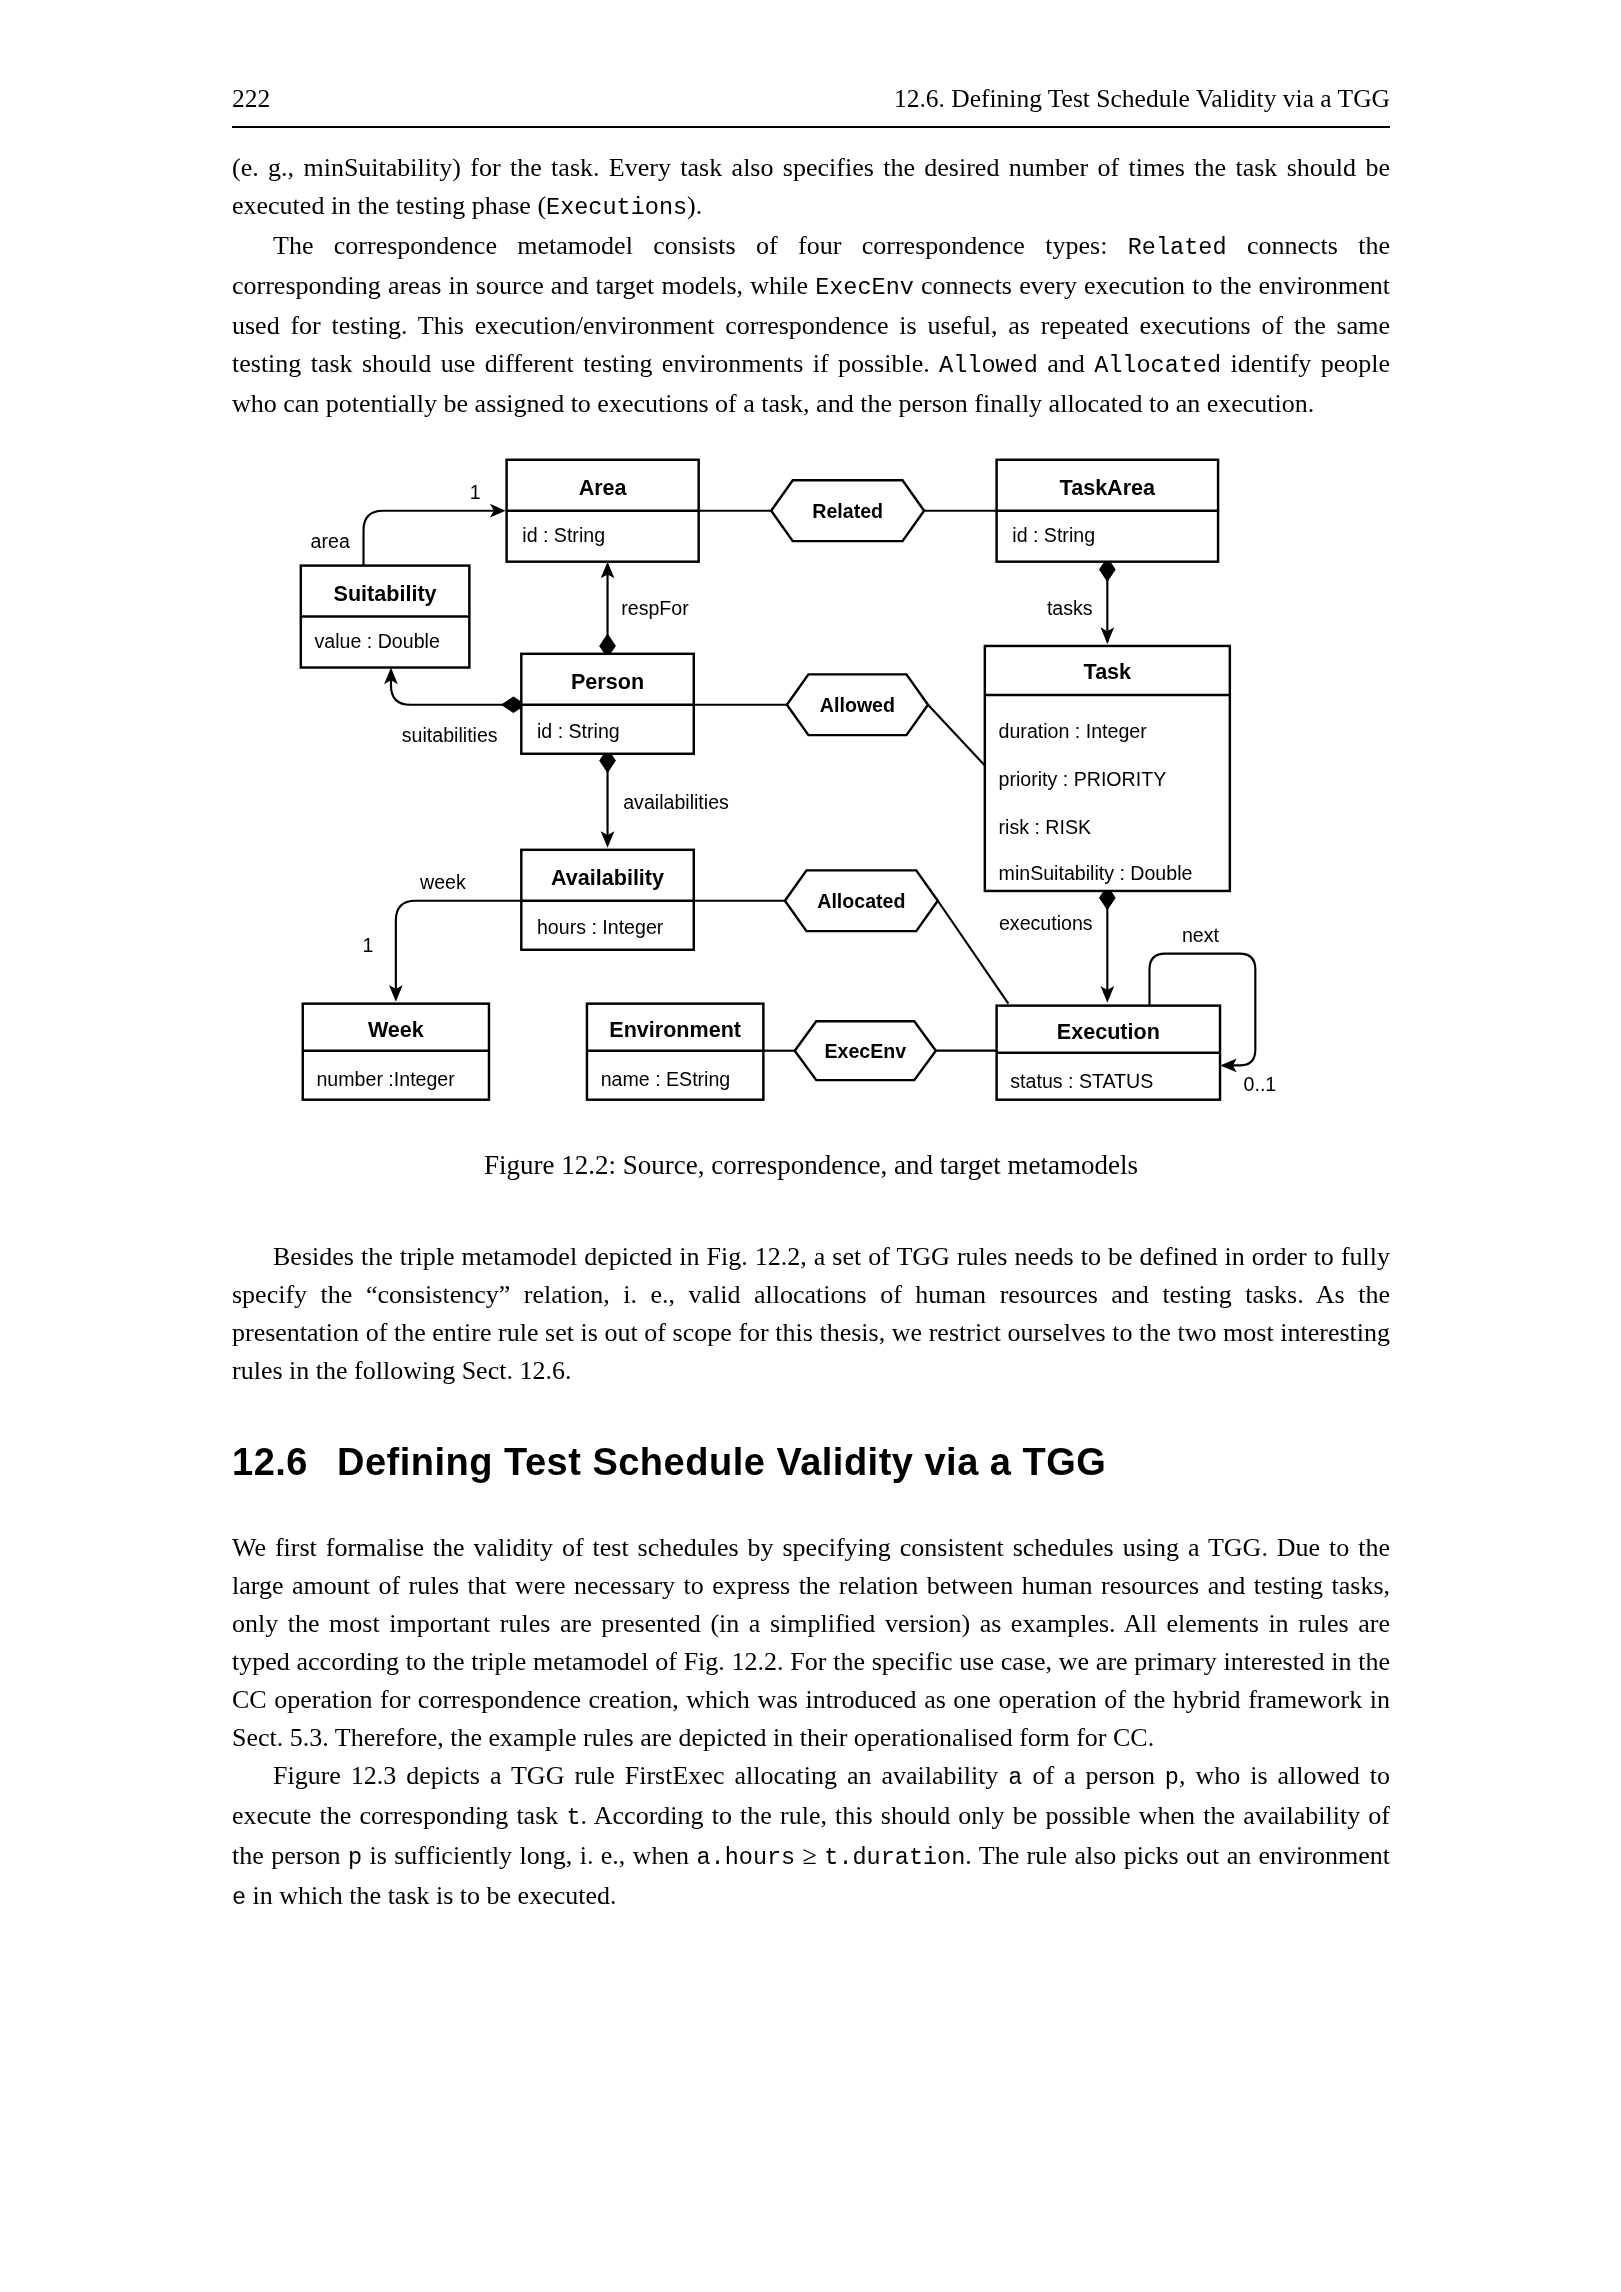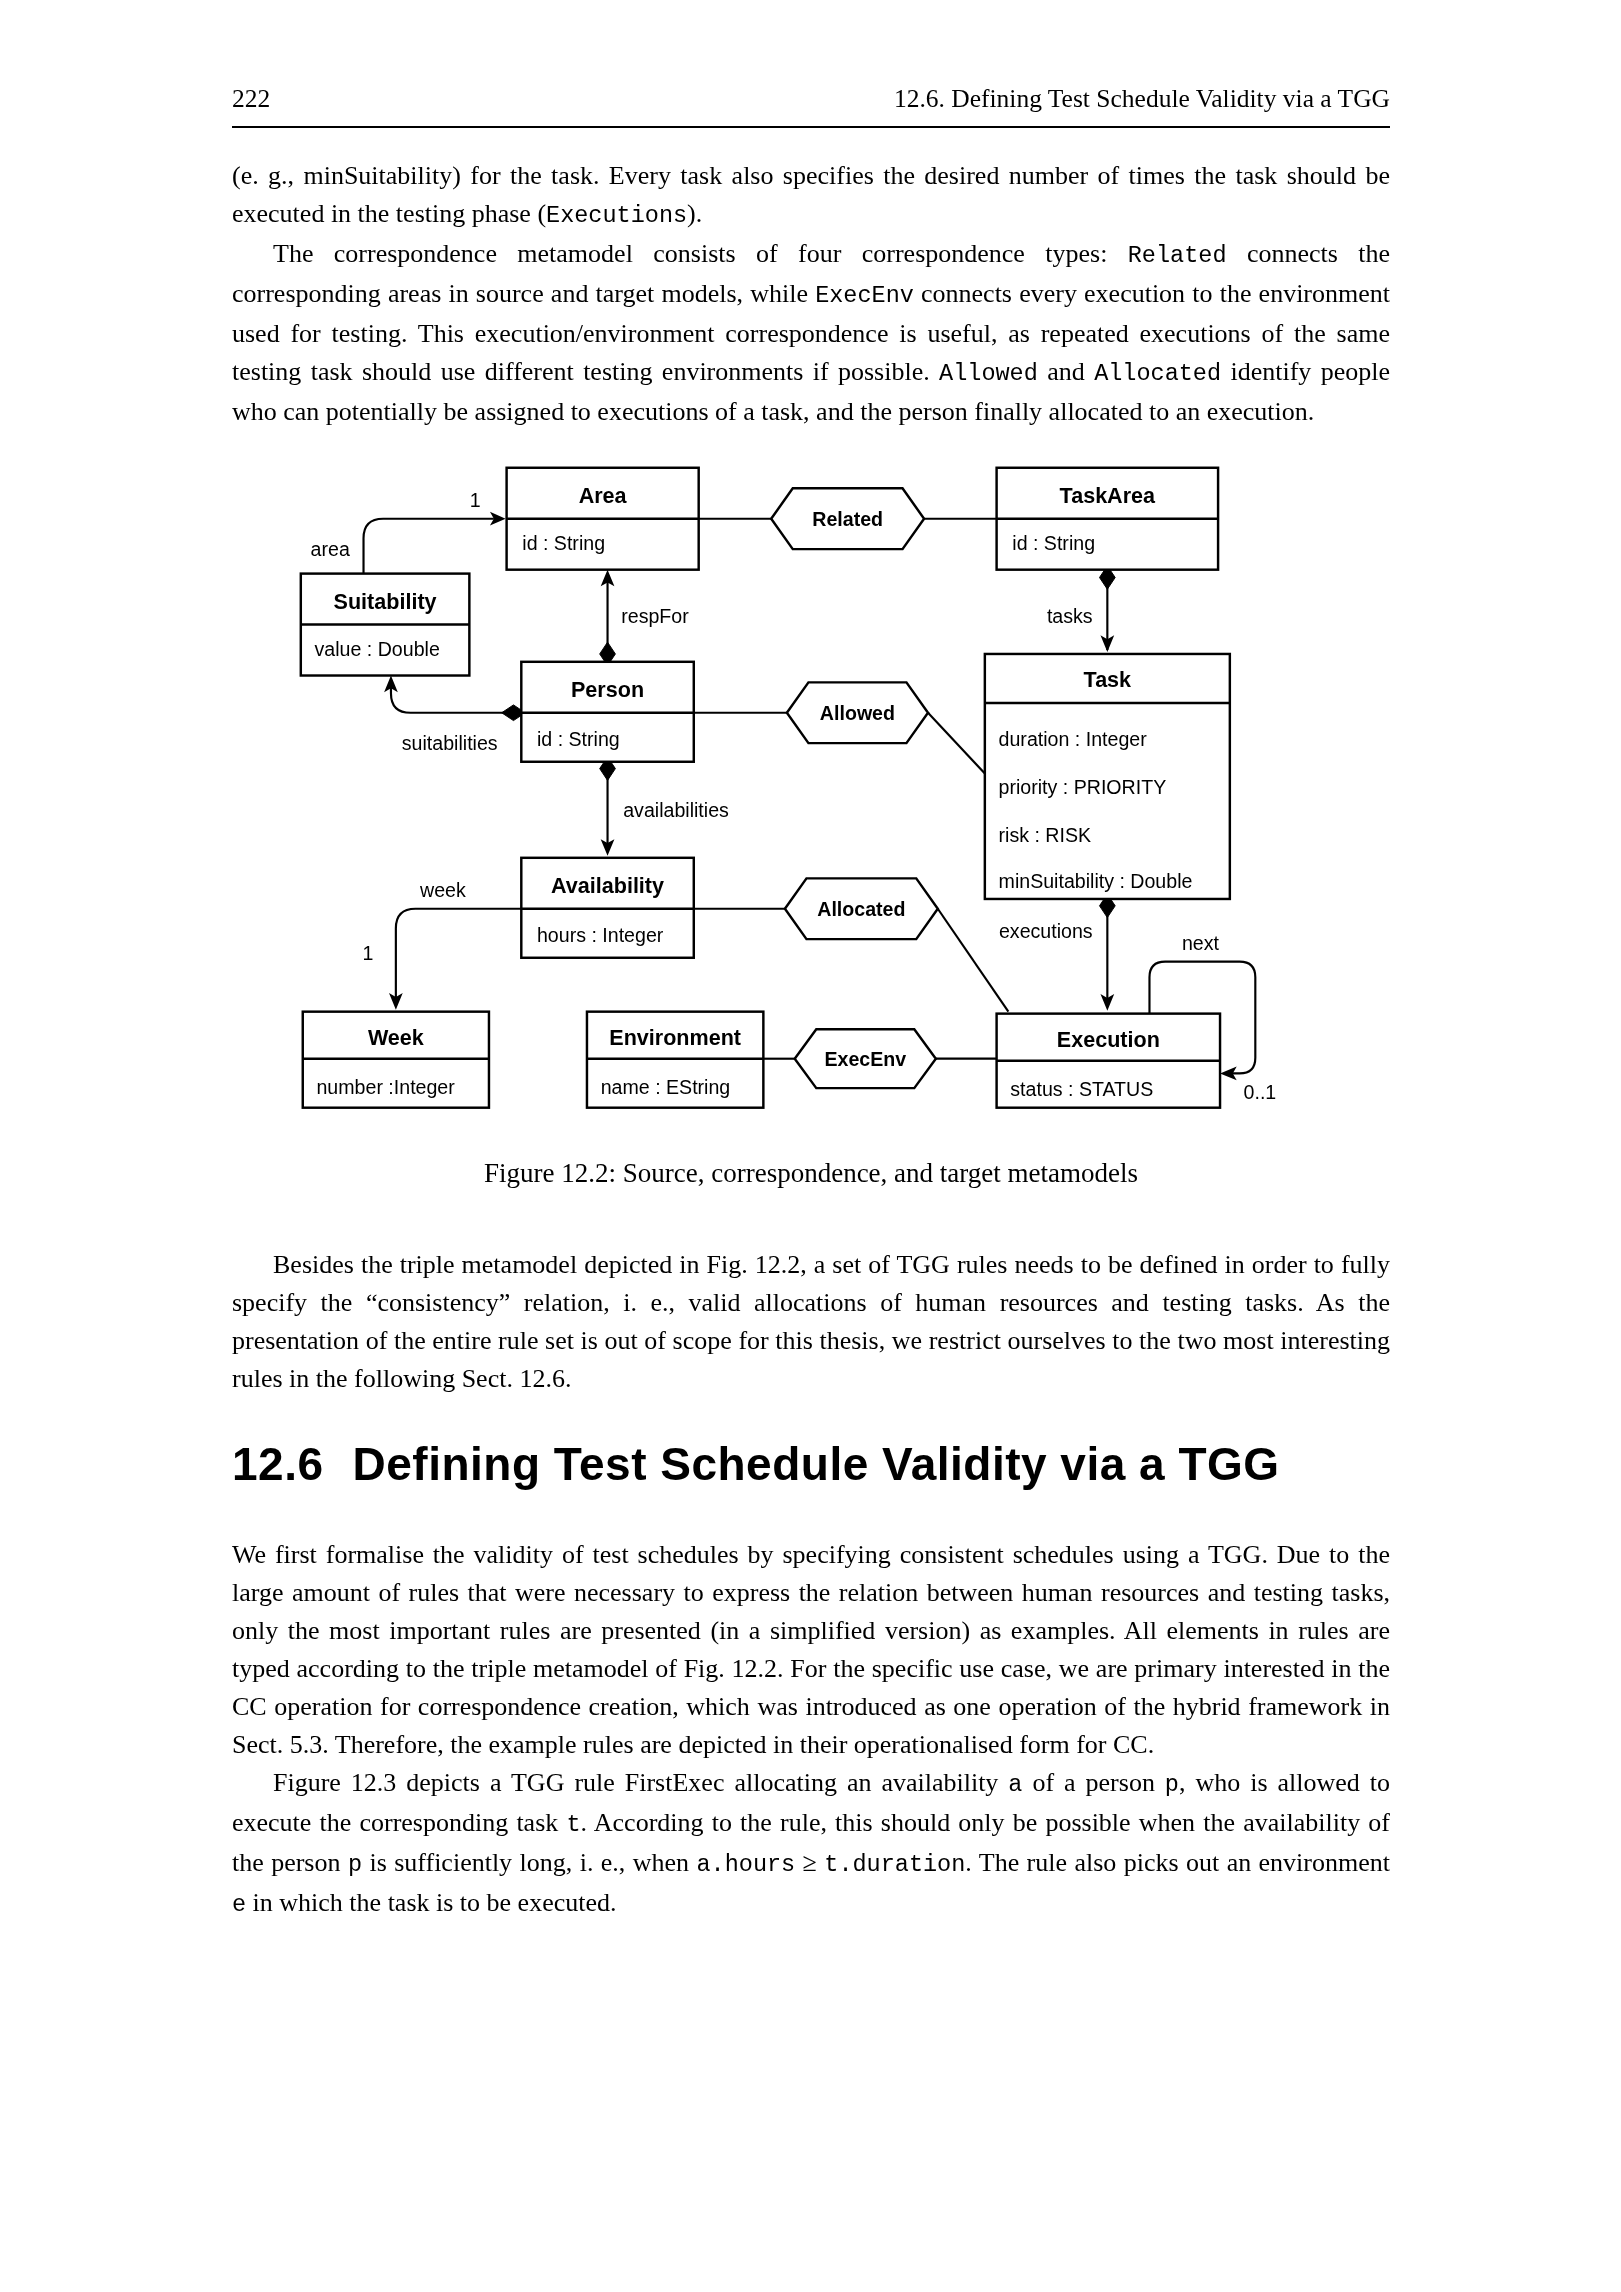--- a/index.html
+++ b/index.html
@@ -3,30 +3,30 @@
 <meta charset="utf-8">
 <style>
   html,body{margin:0;padding:0;background:#888;}
   .page{position:relative;width:1621px;height:2293px;background:#ffffff;
         font-family:"Liberation Serif",serif;color:#000;overflow:hidden;padding-left:34px;}
   .content{position:absolute;left:232px;top:0;width:1158px;}
   .pagehead{display:flex;justify-content:space-between;align-items:baseline;
             padding-top:84px;padding-bottom:11.8px;border-bottom:2.9px solid #000;
             font-size:25.5px;}
   .body-text p{font-size:26px;line-height:38px;text-align:justify;margin:0;}
-  p.first{margin-top:29px;}
+  p.first{margin-top:21px;}
   .indent{text-indent:41px;}
   .mono{font-family:"Liberation Mono","DejaVu Sans Mono",monospace;font-size:23.5px;}
   .ital{}
   .figure{margin-top:25.5px;}
   .figure svg{display:block;margin-left:49px;}
   .caption{text-align:center;font-size:27px;margin-top:15.7px;}
   p.after-caption{margin-top:57px;}
-  .section-heading{margin-top:39px;font-family:"Liberation Sans",sans-serif;
-                   font-weight:bold;font-size:46px;letter-spacing:0.5px;}
+  .section-heading{margin-top:51px;font-family:"Liberation Sans",sans-serif;
+                   font-weight:bold;font-size:38px;letter-spacing:0.5px;}
   .section-heading .num{margin-right:29px;}
   p.after-heading{margin-top:45px;}
 
   
   .cls rect{fill:#ffffff;stroke:#000;stroke-width:2.5px;}
   .cls line{stroke:#000;stroke-width:2.5px;}
   .cls .title{font-family:"Liberation Sans",sans-serif;font-weight:bold;font-size:22px;
               text-anchor:middle;fill:#000;}
   .cls .attr{font-family:"Liberation Sans",sans-serif;font-size:20px;fill:#000;}
   .hex polygon{fill:#ffffff;stroke:#000;stroke-width:2.5px;}

